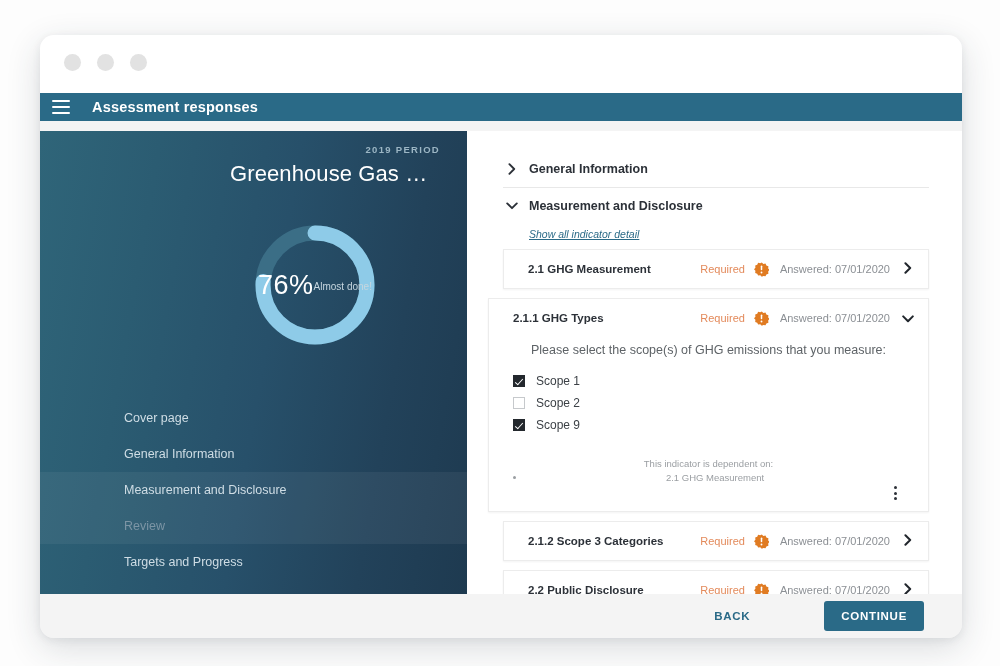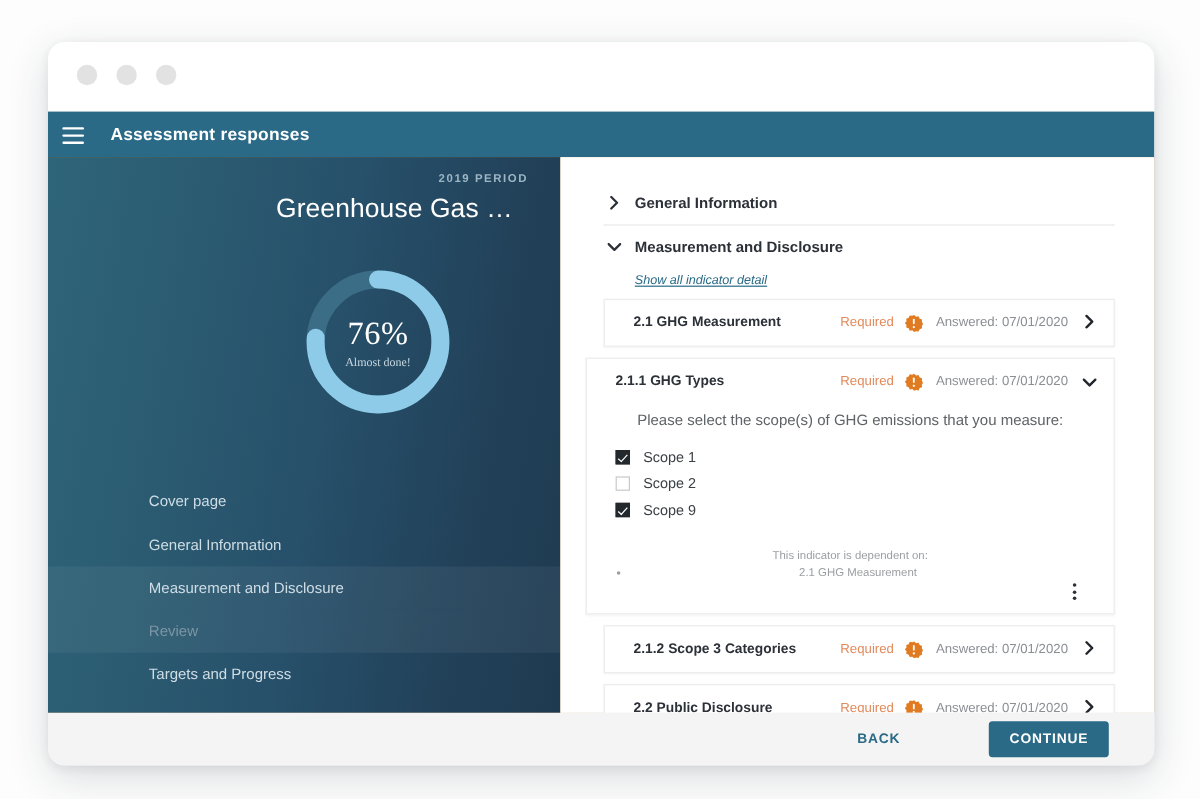--- a/index.html
+++ b/index.html
@@ -51,21 +51,21 @@
     height: 17px;
     border-radius: 50%;
     background: #e2e2e2;
   }
 
   
   .appbar {
     position: absolute;
     left: 0; top: 58px;
     width: 922px;
-    height: 39px;
+    height: 28px;
     background: #2a6a87;
     display: flex;
     align-items: center;
   }
   .hamburger {
     margin-left: 12px;
     width: 18px;
     height: 14px;
     display: flex;
     flex-direction: column;
@@ -85,21 +85,21 @@
     font-weight: bold;
     letter-spacing: 0.2px;
   }
 
   
   .body {
     position: absolute;
     left: 0; top: 96px;
     width: 922px;
     height: 463px;
-    background: #a16207;
+    background: #fdba74;
   }
 
   
   .leftpanel {
     position: absolute;
     left: 0; top: 0;
     width: 427px;
     height: 463px;
     background: linear-gradient(100deg, #2f6579 0%, #2b5c72 24%, #27506a 52%, #22425a 78%, #1e3a50 100%);
     overflow: hidden;
@@ -134,24 +134,23 @@
     top: 88px;
     width: 132px;
     height: 132px;
   }
   .donut-center {
     position: absolute;
     left: 0; top: 0;
     width: 132px;
     height: 132px;
     display: flex;
-    flex-direction: column;
+    flex-direction: row;
     align-items: center;
     justify-content: center;
-    font-family: Liberation Serif, serif;
   }
   .donut-pct {
     color: #ffffff;
     font-size: 27px;
     font-weight: normal;
     letter-spacing: 0.5px;
   }
   .donut-sub {
     margin-top: 3px;
     color: #c6d6df;

